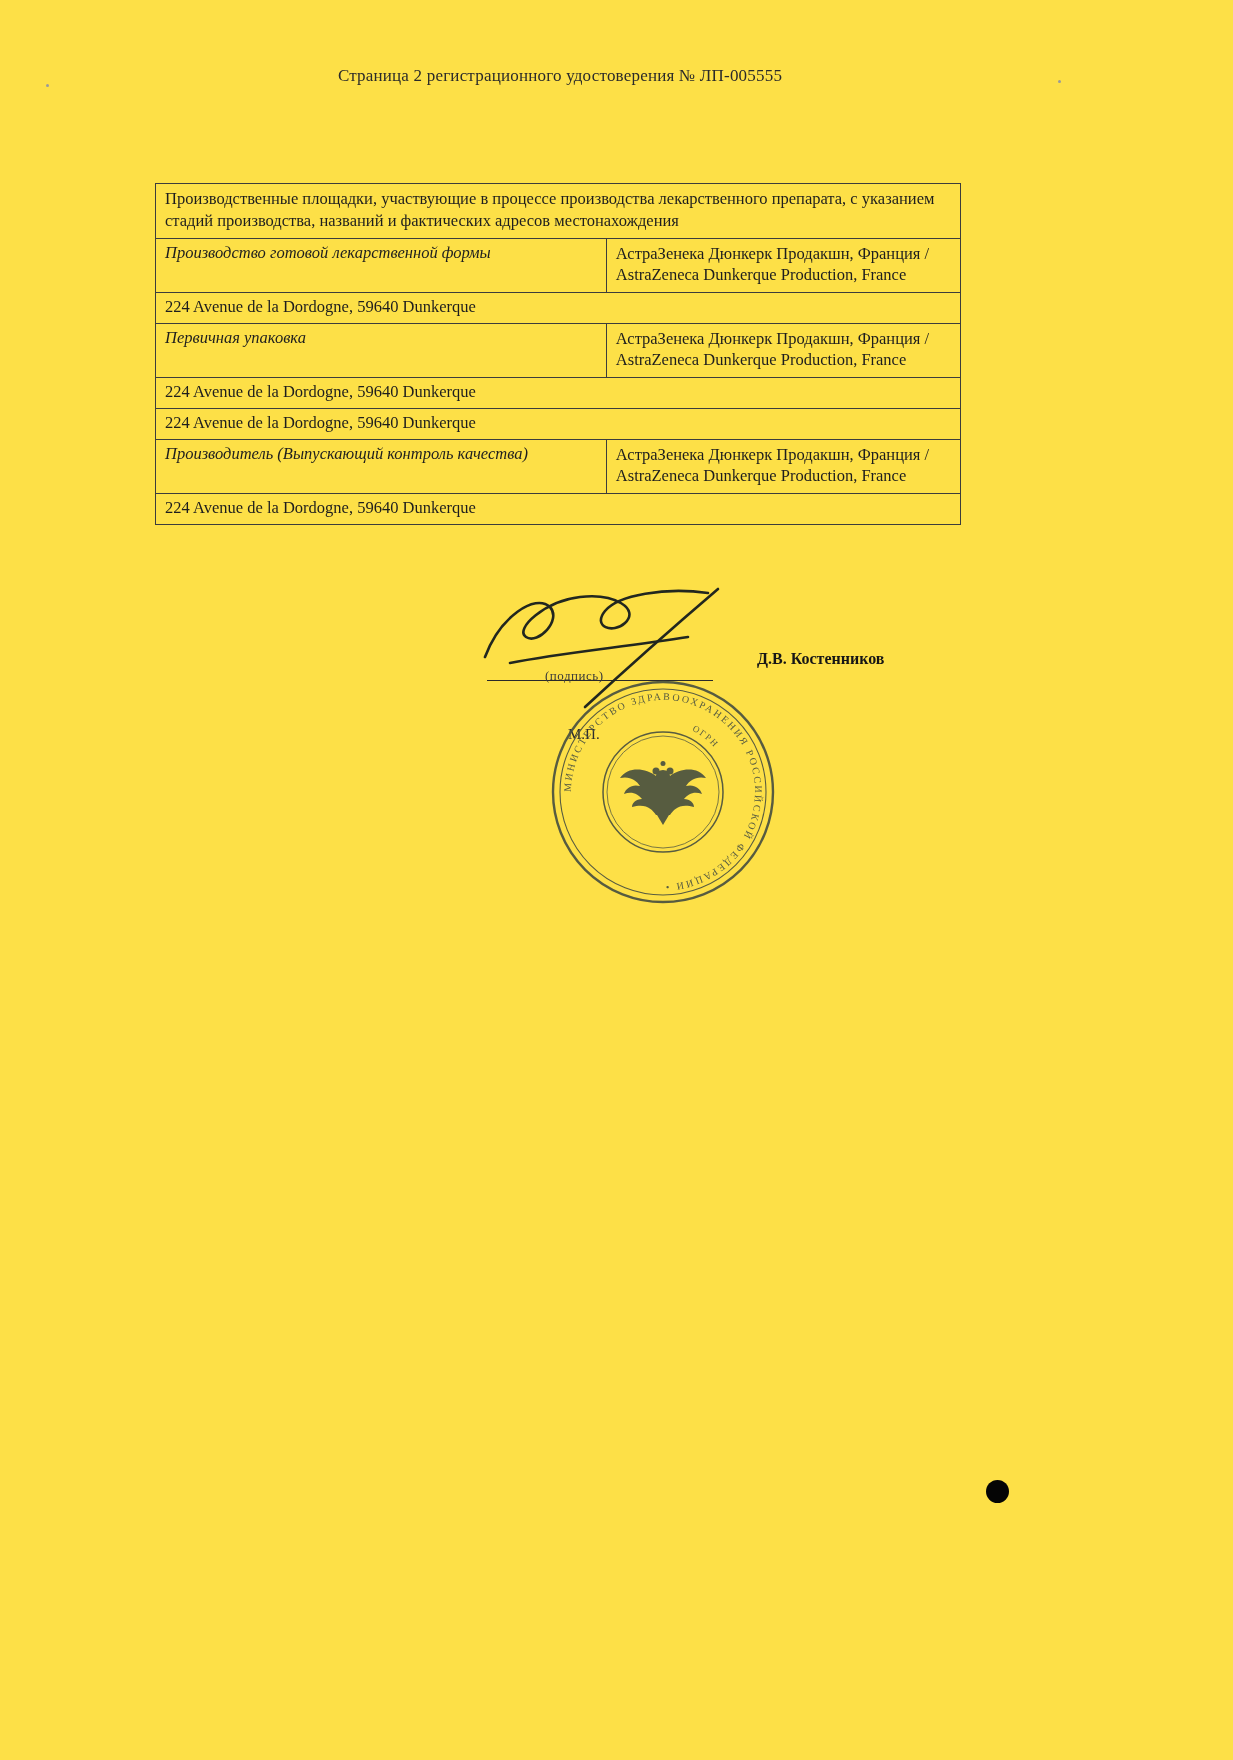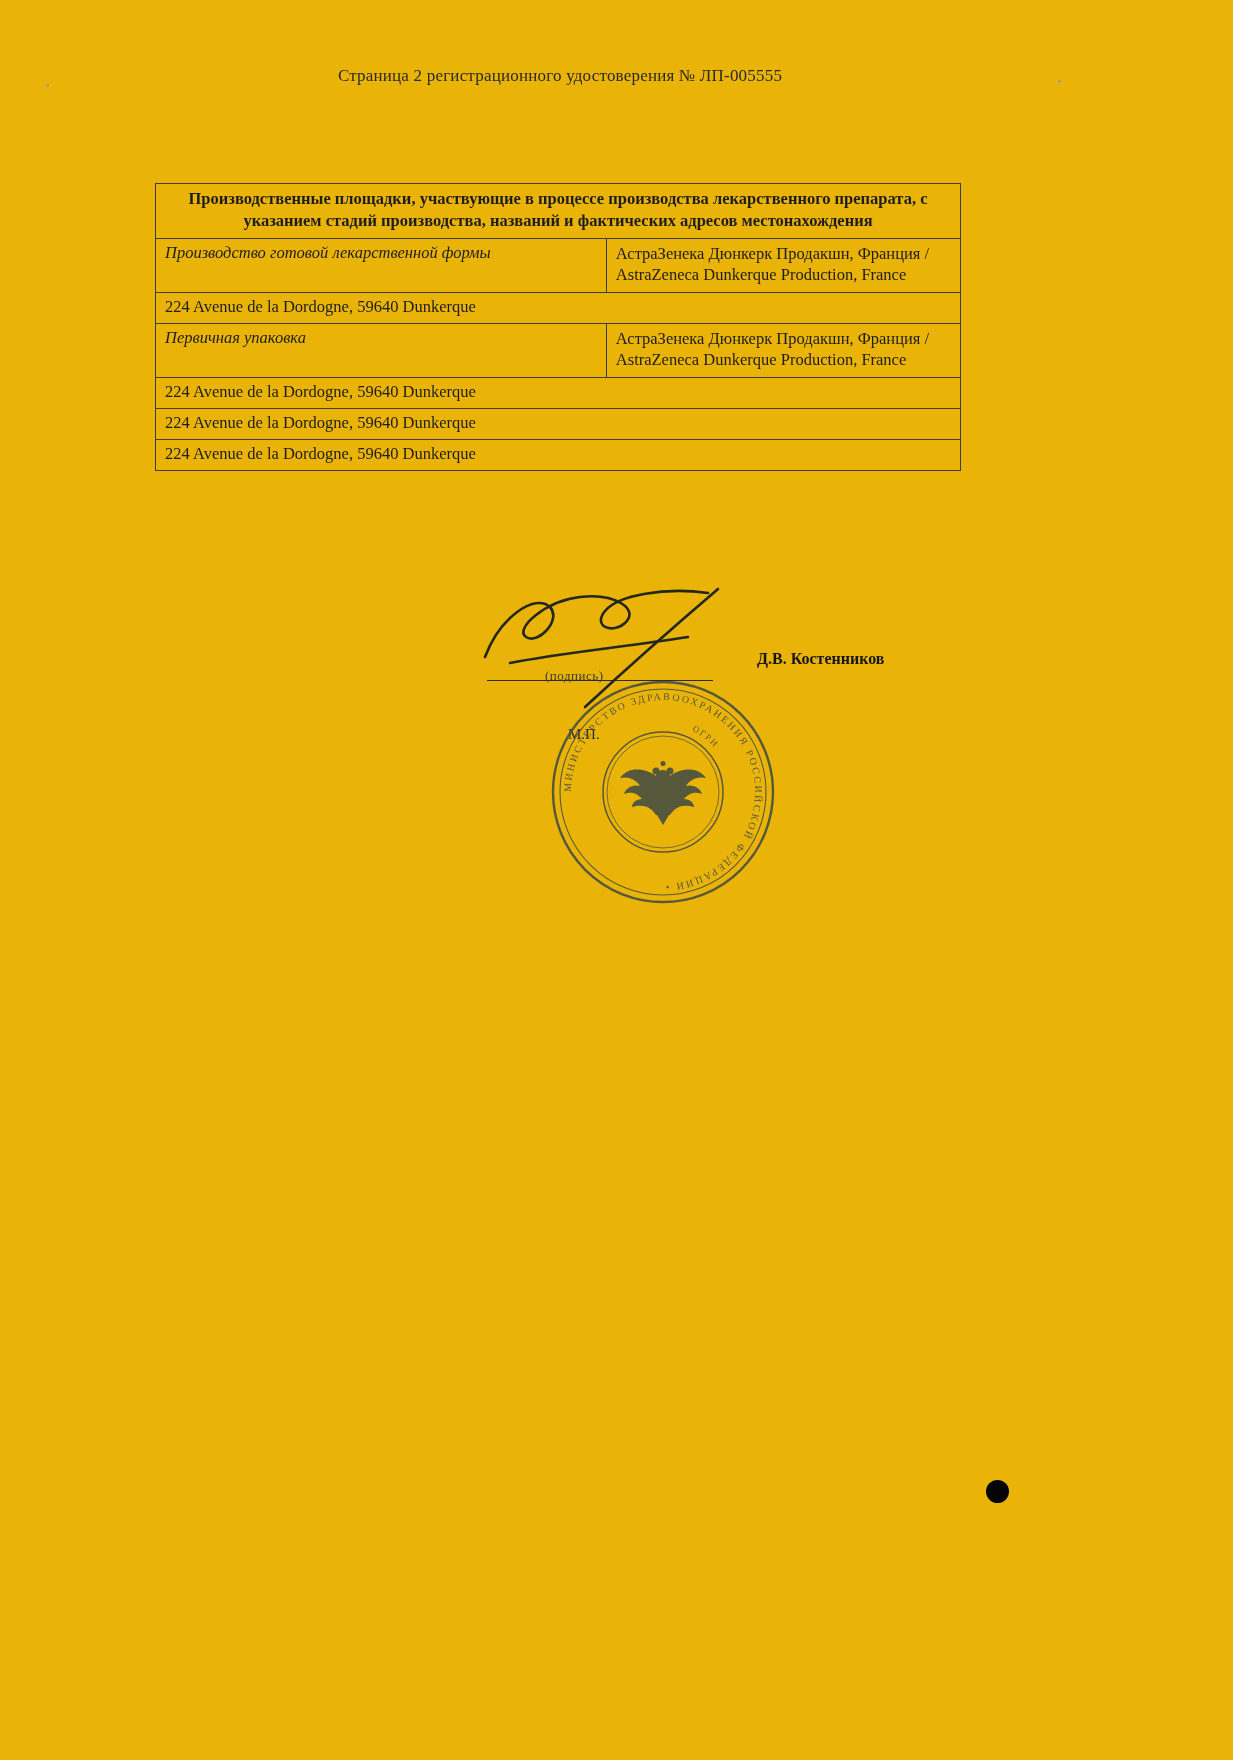--- a/index.html
+++ b/index.html
@@ -1,38 +1,38 @@
 <!DOCTYPE html>
 <html><head>
 <meta charset="utf-8">
 <style>
   * { margin:0; padding:0; box-sizing:border-box; }
   html,body { background:#ffffff; }
   .page {
     position:relative;
     width:1233px; height:1760px;
-    background:#eab308;
+    background:#fde047;
     font-family:"Liberation Serif","DejaVu Serif",serif;
     color:#1c1c1c;
     overflow:hidden;
   }
   .page-header {
     position:absolute; top:66px; left:150px; width:820px;
     text-align:center; font-size:17px; letter-spacing:.2px; color:#2a2a2a;
   }
   table.sites-table {
     position:absolute; left:155px; top:183px; width:806px;
     border-collapse:collapse; table-layout:fixed;
   }
   table.sites-table td {
     border:1.5px solid #3c3c3c;
     padding:4px 9px 6px 9px;
     font-size:16.5px; vertical-align:top; color:#1e1e1e;
   }
-  td.thead-cell { font-weight:bold; font-size:17px; line-height:1.33;text-align:center; }
+  td.thead-cell { font-weight:normal; font-size:17px; line-height:1.33; }
   td.stage-cell { font-style:italic; }
   td.mfr-cell  { font-size:15.5px; line-height:1.3; }
   td.addr-cell { font-size:16.5px;margin-top:32px; }
   col.c-stage { width:56%; }
   col.c-mfr   { width:44%; }
 
   .sig-position {
     position:absolute; left:155px; top:646px; width:312px;
     font-weight:bold; font-size:19px; line-height:1.45; color:#161616;
   }
@@ -94,20 +94,24 @@
       </tr>
       <tr>
         <td colspan="2" class="addr-cell">224 Avenue de la Dordogne, 59640 Dunkerque</td>
       </tr>
 
       <tr>
         <td colspan="2" class="addr-cell">224 Avenue de la Dordogne, 59640 Dunkerque</td>
       </tr>
 
       <tr>
+        <td class="stage-cell">Производитель (Выпускающий контроль качества)</td>
+        <td class="mfr-cell">АстраЗенека Дюнкерк Продакшн, Франция / AstraZeneca Dunkerque Production, France</td>
+      </tr>
+      <tr>
         <td colspan="2" class="addr-cell">224 Avenue de la Dordogne, 59640 Dunkerque</td>
       </tr>
     </tbody>
   </table>
 
   <div class="sig-line"></div>
   <div class="sig-caption">(подпись)</div>
   <div class="sig-name">Д.В. Костенников</div>
   <div class="mp-mark">М.П.</div>
 

